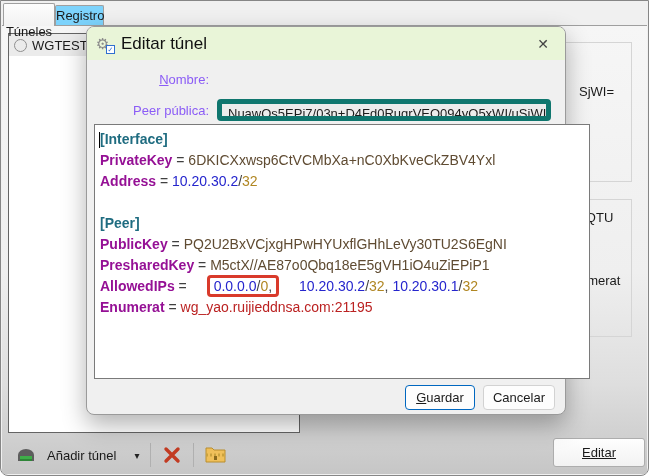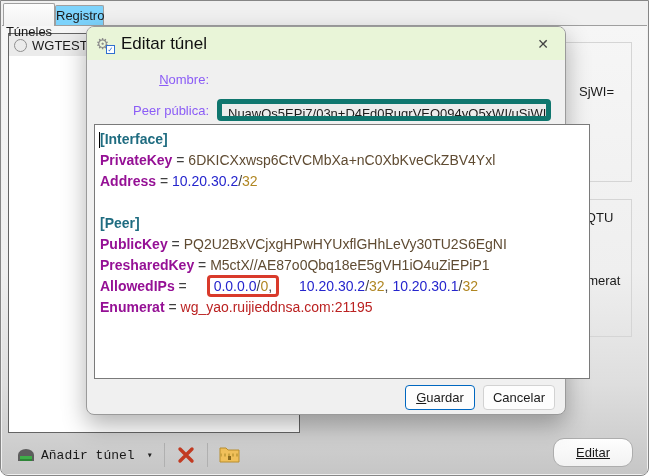--- a/index.html
+++ b/index.html
@@ -37,29 +37,29 @@
   
   .groupbox{position:absolute;border:1px solid #d5d5d5;background:transparent;}
   .gb1{left:300px;top:16px;width:330px;height:140px;}
   .gb2{left:300px;top:173px;width:330px;height:138px;}
   .frag{position:absolute;color:#1a1a1a;white-space:nowrap;}
   .frag1{left:577px;top:58px;}
   .frag2{left:560px;top:184px;}
   .frag3{left:562px;top:247px;}
   
   .toolbar{position:absolute;left:0;top:412px;height:34px;width:420px;display:flex;align-items:center;}
-  .tb-btn{display:flex;align-items:center;gap:6px;padding:3px 6px;border-radius:3px;cursor:default;font-family:Liberation Mono, monospace;}
+  .tb-btn{display:flex;align-items:center;gap:12px;padding:3px 6px;border-radius:3px;cursor:default;}
   .add-btn{margin-left:9px;}
   .chev{font-size:10px;color:#222;margin-left:6px;}
   .tb-sep{width:1px;height:24px;background:#b0b0b0;margin:0 5px;}
   .x-icon{display:inline-block;}
   
   .btn{display:inline-flex;align-items:center;justify-content:center;background:#fdfdfd;
        border:1px solid #adadad;border-radius:4px;font-size:13px;color:#1a1a1a;cursor:default;}
-  .edit-btn{position:absolute;left:551px;top:412px;width:80px;height:29px;border-radius:11px;
+  .edit-btn{position:absolute;left:551px;top:412px;width:92px;height:29px;border-radius:3px;
        background:linear-gradient(#fefefe,#f2f2f2);text-decoration:underline;}
   .accel{text-decoration:underline;}
   
   .dialog{position:absolute;left:85px;top:25px;width:480px;height:389px;background:#f0f0f0;
           border:1px solid #9a9a9a;border-radius:8px;box-shadow:0 10px 24px rgba(0,0,0,.30);z-index:10;}
   .dlg-titlebar{position:relative;height:33px;background:var(--titlebar-green);border-radius:7px 7px 0 0;
           display:flex;align-items:center;padding-left:9px;}
   .dlg-icon{position:relative;width:18px;height:18px;margin-right:7px;}
   .gear{font-size:15px;line-height:18px;color:#8a8a8a;}
   .gear-badge{position:absolute;right:-1px;bottom:-1px;width:9px;height:9px;background:#ffffff;

